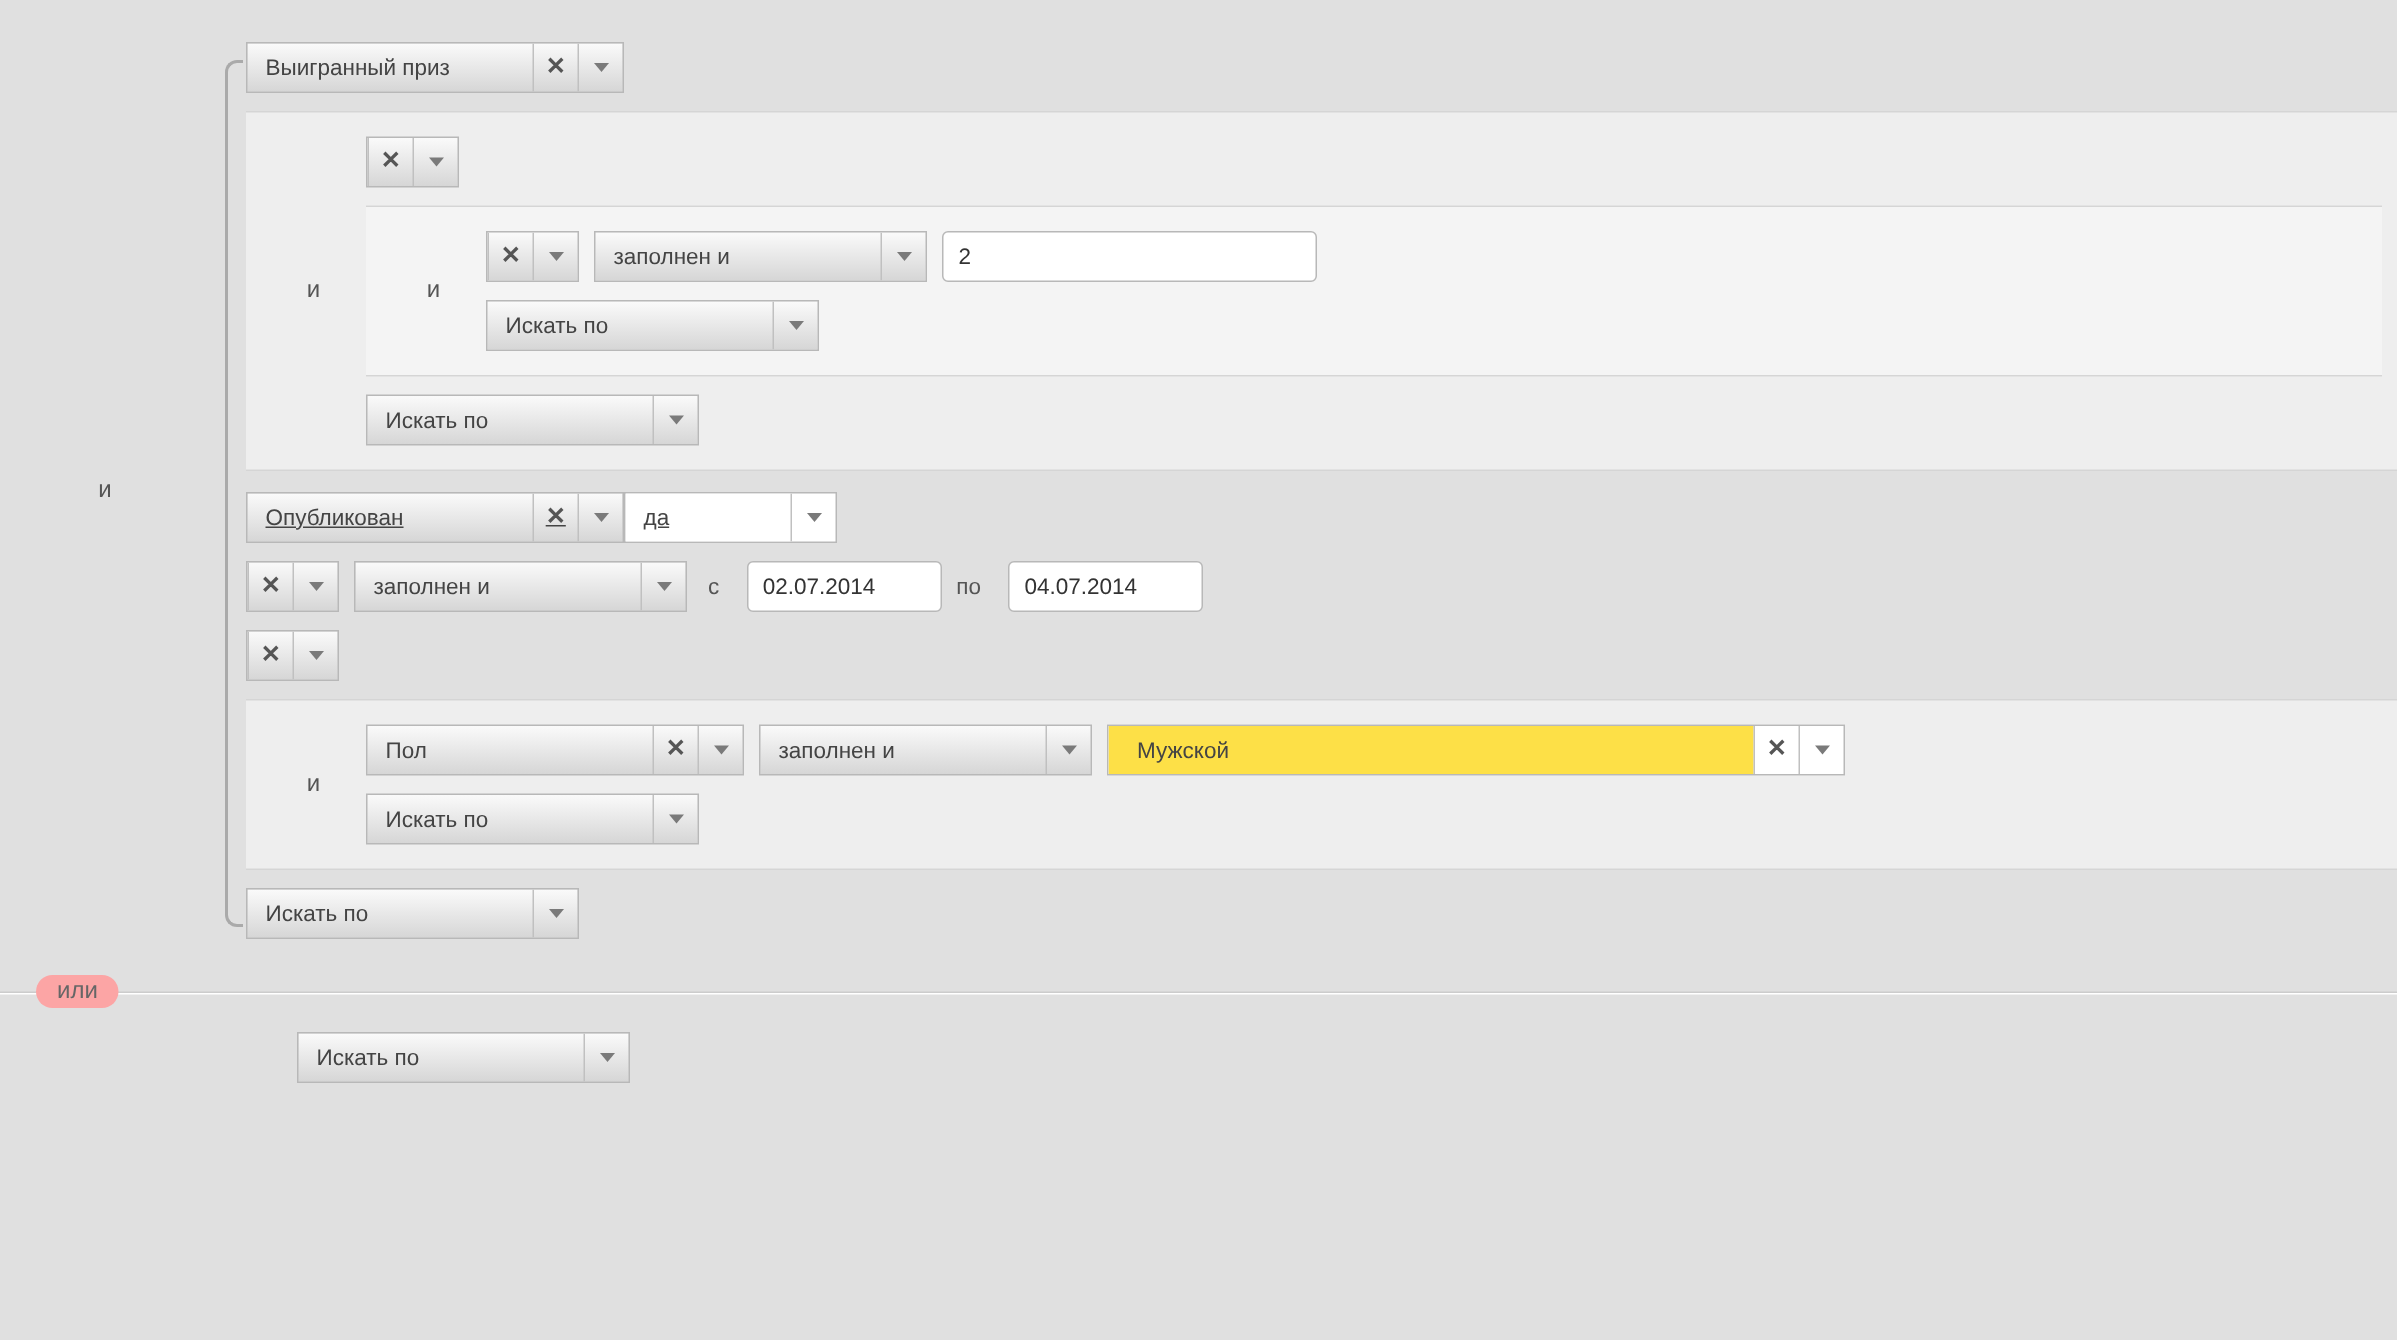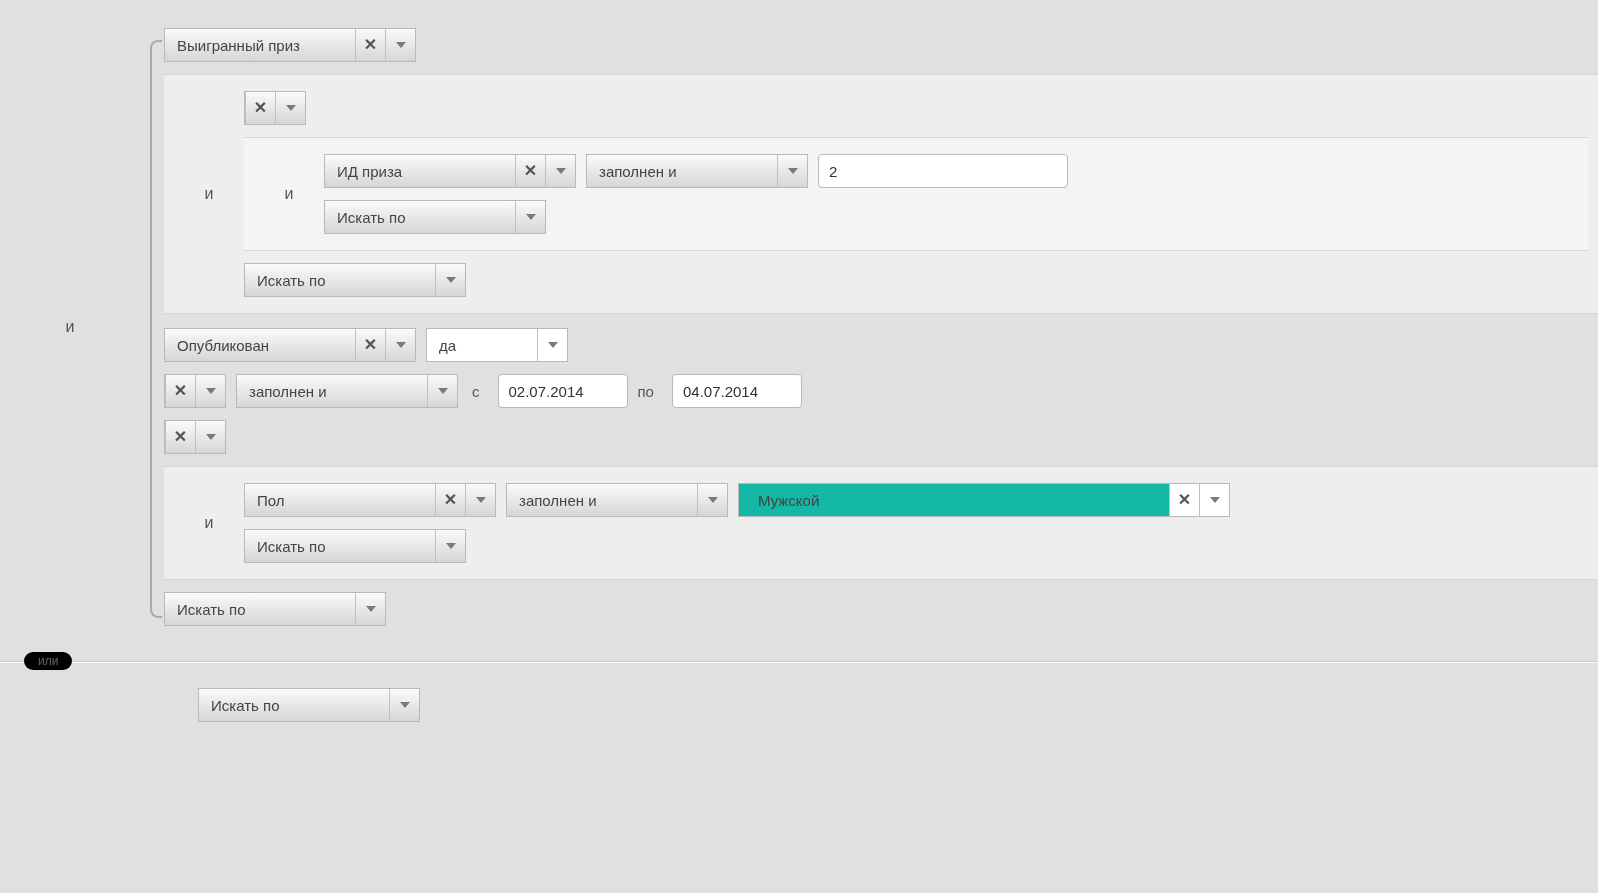--- a/index.html
+++ b/index.html
@@ -154,24 +154,24 @@
     left: 0; right: 0;
     height: 0;
     border-top: 1px solid #ccc;
     border-bottom: 1px solid #fff;
   }
   .or-pill {
     position: absolute;
     left: 24px;
     top: 50%;
     transform: translateY(-50%);
-    background: #000000;
+    background: #fca5a5;
     border-radius: 12px;
     padding: 2px 14px;
-    font-size: 12px;
+    font-size: 16px;
     color: #666;
   }
 
   
   .sub-content {
     flex: 1 1 auto;
   }
   .sub-flex {
     display: flex;
     align-items: center;
@@ -219,21 +219,20 @@
           </div>
 
           <div class="sub-block sub-flex">
             <div class="op-col">
               <span class="op-text">и</span>
             </div>
             <div class="sub-content">
 
               <div class="hrow">
                 <div class="ctrl w-m">
-                  <span class="ctrl-label">ИД приза</span>
                   <span class="ctrl-btn">
                       <span class="x-icon">✕</span>
                     </span>
                   <span class="ctrl-btn">
                       <span class="dd-caret"></span>
                     </span>
                 </div>
                 <div class="ctrl w-m" style="margin-left:10px;">
                   <span class="ctrl-label">заполнен и</span>
                   <span class="ctrl-btn">
@@ -262,31 +261,31 @@
               <span class="ctrl-label">Искать по</span>
               <span class="ctrl-btn">
                   <span class="dd-caret"></span>
                 </span>
             </div>
           </div>
 
         </div>
       </div>
 
-      <div class="hrow" style="margin-top:8px;">
+      <div class="hrow" style="margin-top:8px;text-decoration:underline;">
         <div class="ctrl w-m">
           <span class="ctrl-label">Опубликован</span>
           <span class="ctrl-btn">
               <span class="x-icon">✕</span>
             </span>
           <span class="ctrl-btn">
               <span class="dd-caret"></span>
             </span>
         </div>
-        <div class="ctrl w-value" style="margin-left:10px;">
+        <div class="ctrl w-value" style="margin-left:0;">
           <span class="ctrl-label">да</span>
           <span class="ctrl-btn">
               <span class="dd-caret"></span>
             </span>
         </div>
       </div>
 
       <div class="hrow">
         <div class="ctrl w-m">
           <span class="ctrl-btn">
@@ -339,21 +338,21 @@
                   <span class="dd-caret"></span>
                 </span>
             </div>
             <div class="ctrl w-m" style="margin-left:10px;">
               <span class="ctrl-label">заполнен и</span>
               <span class="ctrl-btn">
                   <span class="dd-caret"></span>
                 </span>
             </div>
             <div class="ctrl w-wide" style="margin-left:10px; background:#fff;">
-              <span class="ctrl-label" style="background:#14b8a6;padding-left:19px;">Мужской</span>
+              <span class="ctrl-label" style="background:#fde047;padding-left:19px;">Мужской</span>
               <span class="ctrl-btn">
                   <span class="x-icon">✕</span>
                 </span>
               <span class="ctrl-btn">
                   <span class="dd-caret"></span>
                 </span>
             </div>
           </div>
 
           <div class="hrow">

